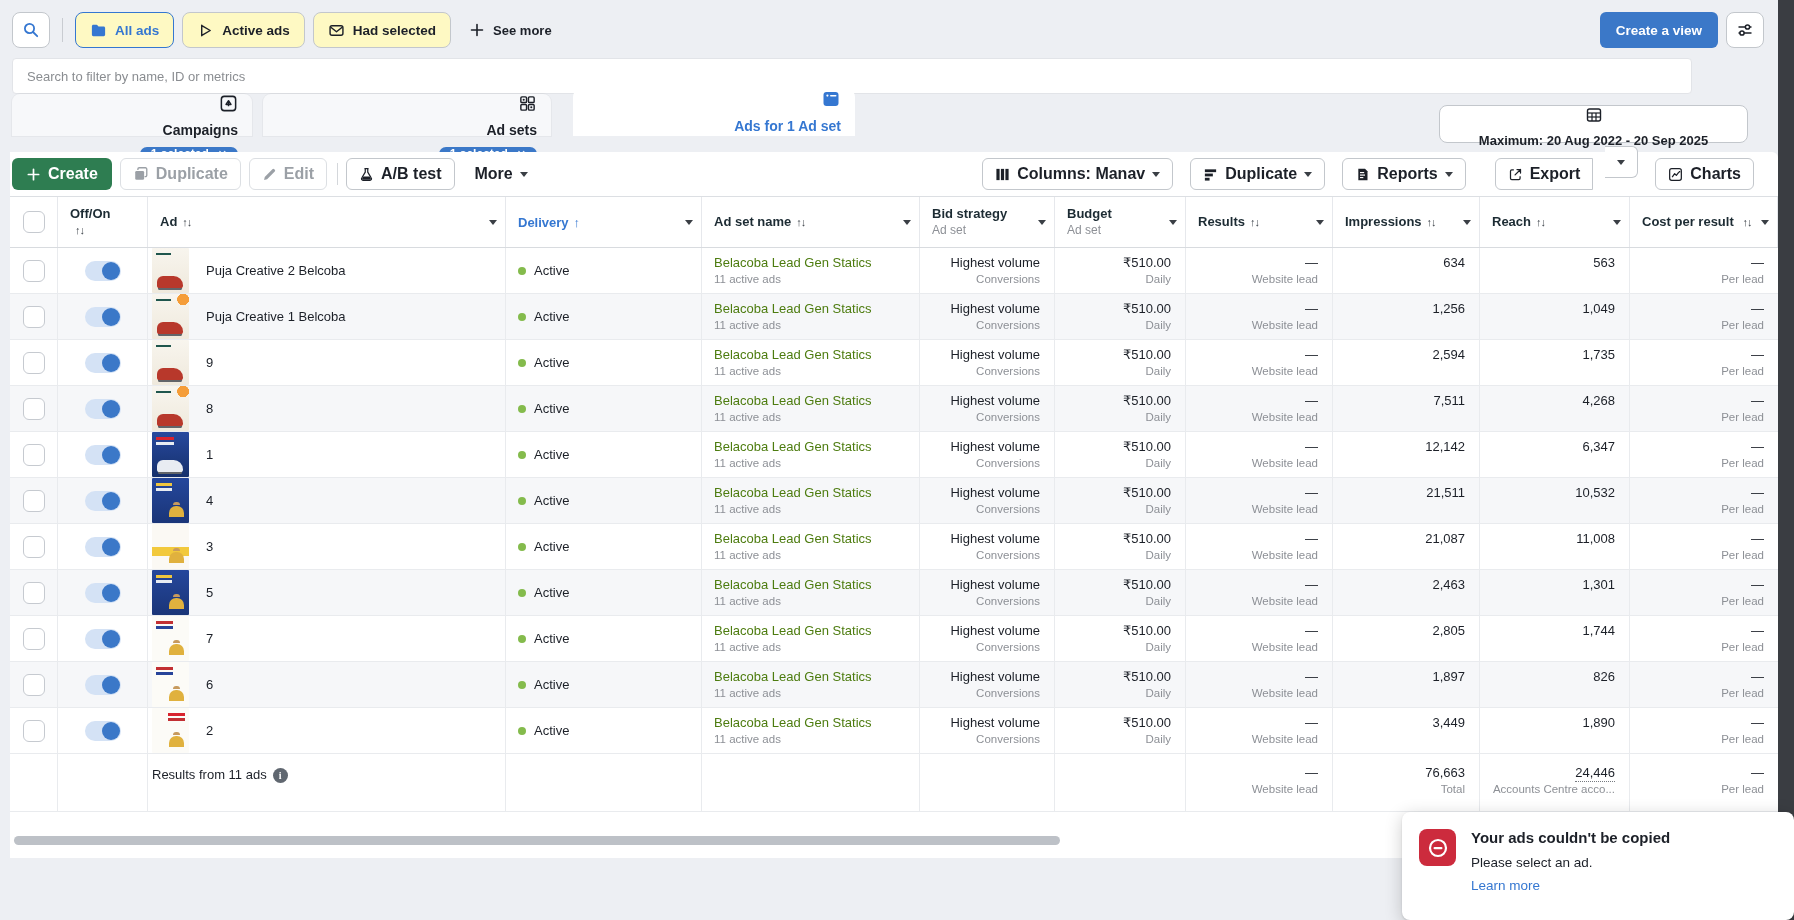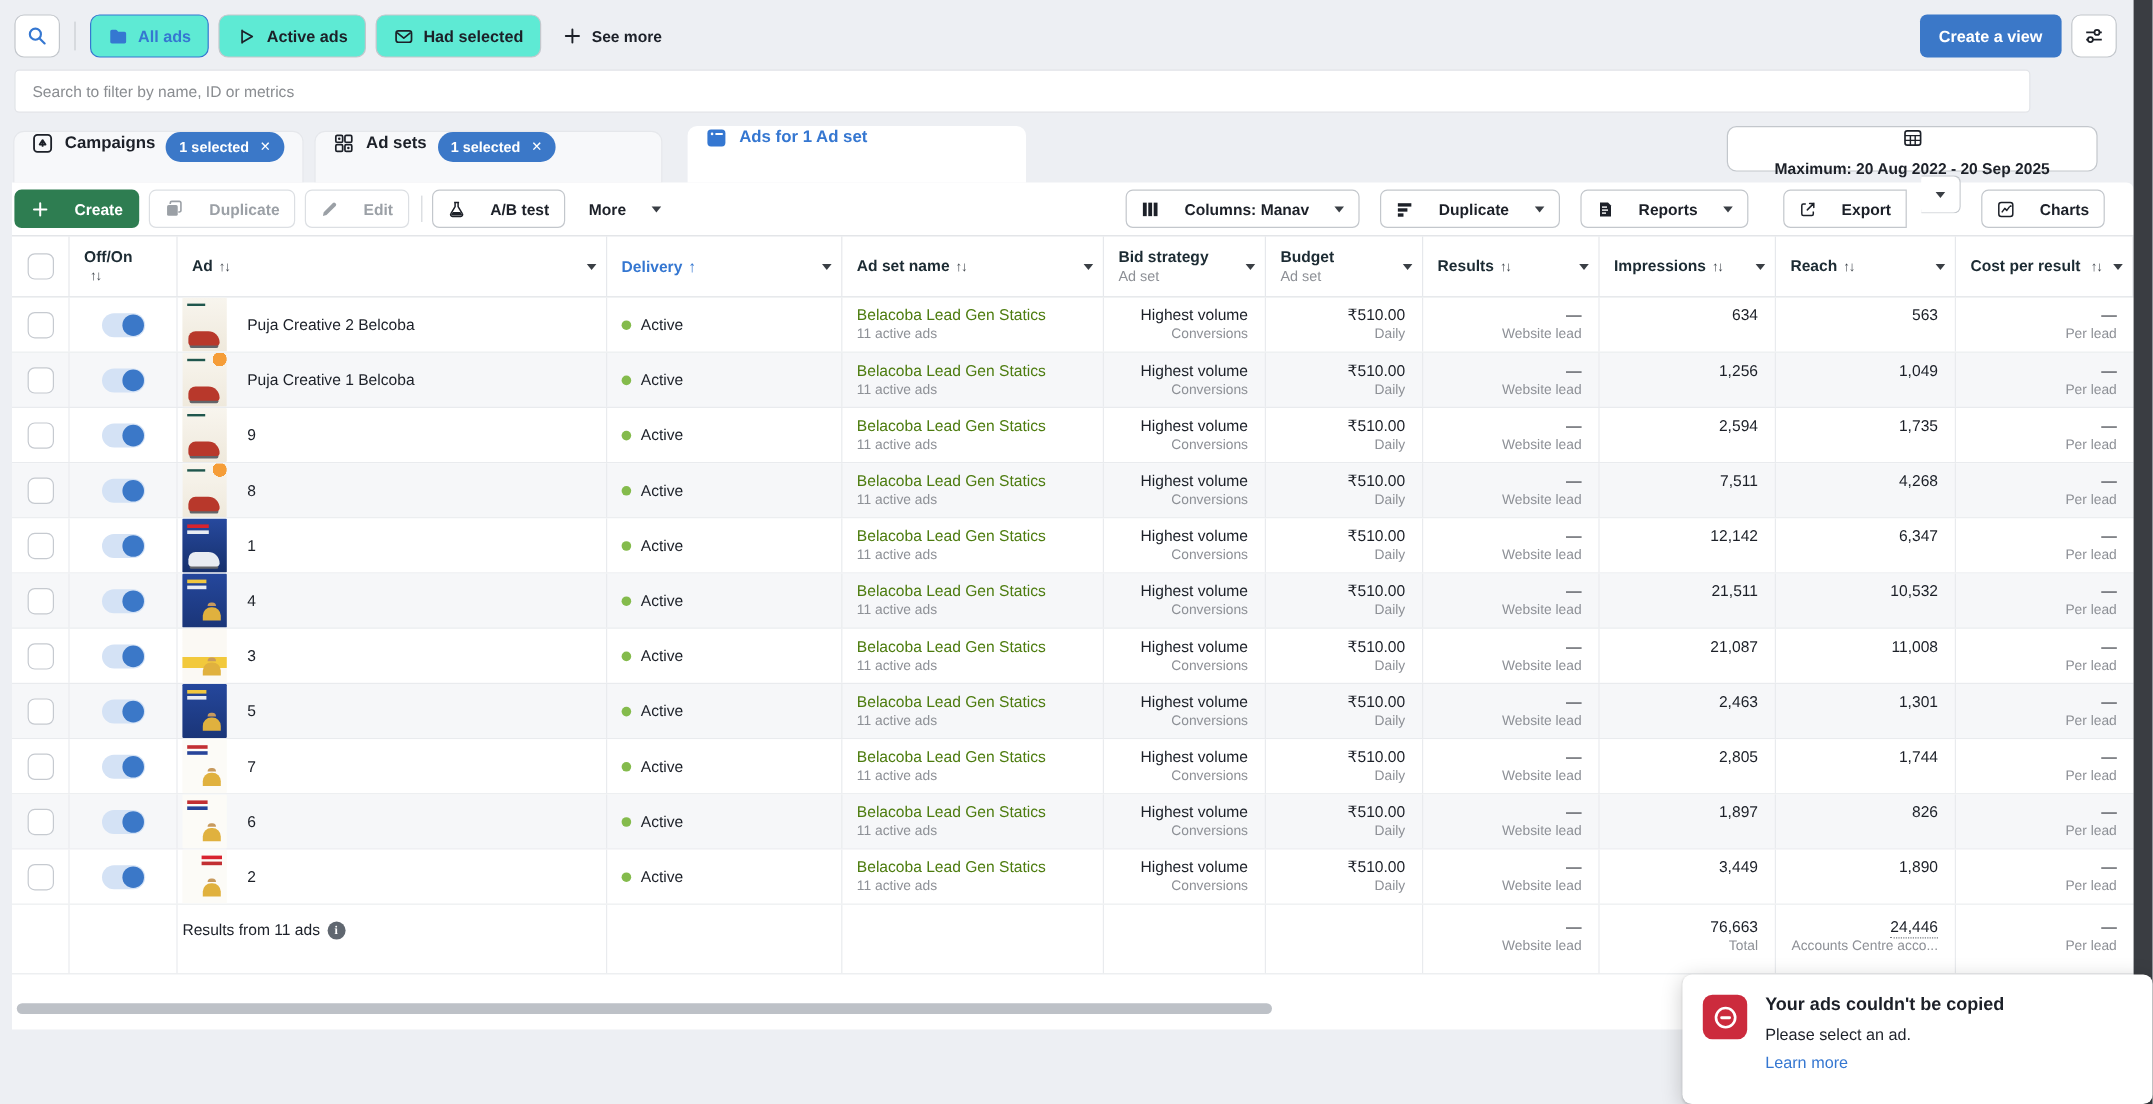--- a/index.html
+++ b/index.html
@@ -4,43 +4,43 @@
 <style>
   html,body{margin:0;padding:0;background:#dfe2e6;font-family:"Liberation Sans","DejaVu Sans",sans-serif;}
   *{box-sizing:border-box;}
   .app{position:relative;width:1794px;height:920px;background:#edeff3;overflow:hidden;color:#1c2028;font-size:13px;}
   .right-strip{position:absolute;right:0;top:0;width:16px;height:920px;background:#3a3d42;z-index:1;}
 
   
   .topbar{position:absolute;left:12px;top:12px;right:30px;height:36px;display:flex;align-items:center;gap:8px;}
   .icon-btn{width:38px;height:36px;border:1px solid #c3c7cc;border-radius:8px;background:#fff;display:flex;align-items:center;justify-content:center;cursor:pointer;}
   .vdiv{width:1px;height:24px;background:#c9ccd1;margin:0 4px;}
-  .pill{height:36px;padding:0 14px;border:1px solid #c3c7cc;border-radius:8px;background:#5eead4;display:flex;align-items:center;gap:8px;font-weight:700;font-size:13.5px;color:#1c2028;cursor:pointer;}
+  .pill{height:36px;padding:0 14px;border:1px solid #c3c7cc;border-radius:8px;background:#fef9c3;display:flex;align-items:center;gap:8px;font-weight:700;font-size:13.5px;color:#1c2028;cursor:pointer;}
   .pill.active{border-color:#3577d1;color:#3577d1;}
   .plain-btn{display:flex;align-items:center;gap:8px;font-weight:700;font-size:13px;height:36px;padding:0 10px;color:#1c2028;cursor:pointer;}
   .topbar-right{margin-left:auto;display:flex;gap:8px;align-items:center;}
   .primary-btn{height:36px;padding:0 16px;background:#3b78c8;color:#fff;font-weight:700;font-size:13.5px;border-radius:6px;display:flex;align-items:center;cursor:pointer;}
 
   
   .searchrow{position:absolute;left:12px;top:58px;width:1680px;height:36px;}
   .searchrow input{width:100%;height:100%;border:1px solid #e2e4e8;border-radius:4px;padding:0 14px;font-size:13px;font-family:inherit;color:#1c2028;background:#fff;outline:none;}
   .searchrow input::placeholder{color:#8a8d91;}
 
   
   .tabsrow{position:absolute;left:0;top:105px;width:1794px;height:47px;}
-  .tab{position:absolute;bottom:0;height:42px;background:#f7f8fa;border-radius:8px 8px 0 0;display:flex;align-items:flex-start;gap:9px;padding:0 14px;font-weight:700;font-size:14px;cursor:pointer;box-shadow:0 0 0 1px rgba(0,0,0,0.03);}
+  .tab{position:absolute;bottom:16px;height:42px;background:#f7f8fa;border-radius:8px 8px 0 0;display:flex;align-items:flex-end;gap:9px;padding:0 14px;font-weight:700;font-size:14px;cursor:pointer;box-shadow:0 0 0 1px rgba(0,0,0,0.03);flex-direction:column;}
   .tab.activetab{height:47px;background:#fff;color:#3577d1;box-shadow:none;}
   .badge{background:#3b78c8;color:#fff;border-radius:14px;height:25px;display:flex;align-items:center;gap:9px;padding:0 11px;font-size:12px;font-weight:700;}
   .badge .x{font-size:11px;font-weight:400;cursor:pointer;}
   .daterange{position:absolute;left:1439px;top:0;width:309px;height:38px;border:1px solid #c3c7cc;border-radius:8px;background:#fff;display:flex;align-items:center;gap:9px;padding:0 12px;font-weight:600;font-size:13px;cursor:pointer;flex-direction:column;}
 
   
   .panel{position:absolute;left:10px;top:152px;width:1768px;height:706px;background:#fff;border-radius:0 6px 0 0;}
   .toolbar{position:absolute;top:0;left:0;right:0;height:44px;display:flex;align-items:center;padding:0 24px 0 2px;}
-  .tb-btn{height:32px;border:1px solid #c3c7cc;border-radius:6px;background:#fff;display:flex;align-items:center;gap:21px;padding:0 12px;font-size:13px;font-weight:600;color:#1c2028;margin-right:8px;cursor:pointer;white-space:nowrap;}
+  .tb-btn{height:32px;border:1px solid #c3c7cc;border-radius:6px;background:#fff;display:flex;align-items:center;gap:7px;padding:0 12px;font-size:16px;font-weight:600;color:#1c2028;margin-right:8px;cursor:pointer;white-space:nowrap;}
   .tb-btn.disabled{color:#9ba0a6;border-color:#dcdfe3;cursor:default;}
   .tb-btn.create-btn{background:#2e7d51;color:#fff;border:none;font-weight:700;padding:0 14px;}
   .tb-btn.more-btn{border:none;font-weight:600;}
   .vdiv2{width:1px;height:22px;background:#d4d7db;margin:0 8px 0 2px;}
   .toolbar-right{margin-left:auto;display:flex;align-items:center;}
   .toolbar-right .tb-btn{margin-right:0;margin-left:17px;}
   .split{display:flex;margin-left:17px;}
   .split .seg-l{margin:12px;border-radius:6px 0 0 6px;}
   .split .seg-r{margin:0;border-radius:0 6px 6px 0;border-left:none;padding:0 12px;}
   .caret{display:inline-block;border-left:4px solid transparent;border-right:4px solid transparent;border-top:5px solid #3a3f45;}

